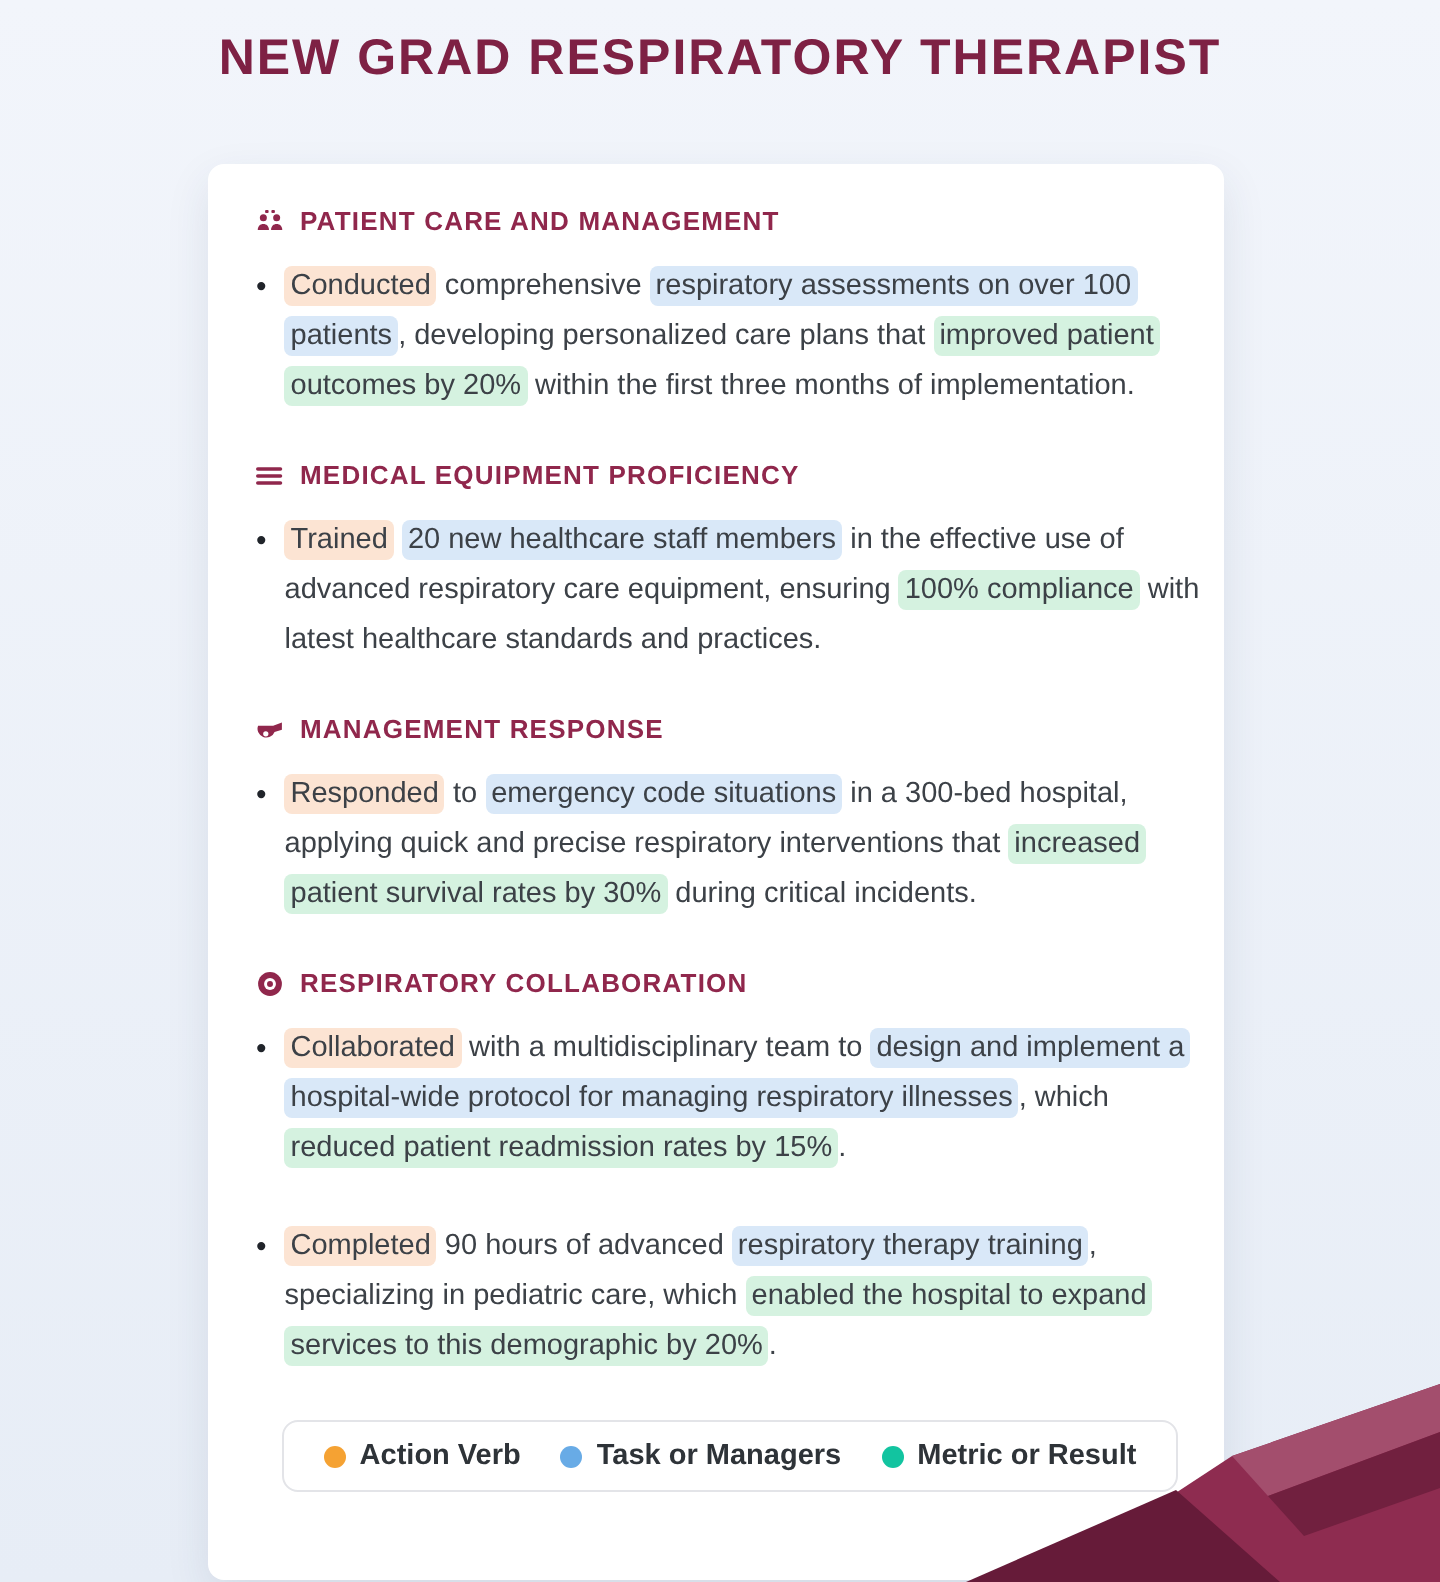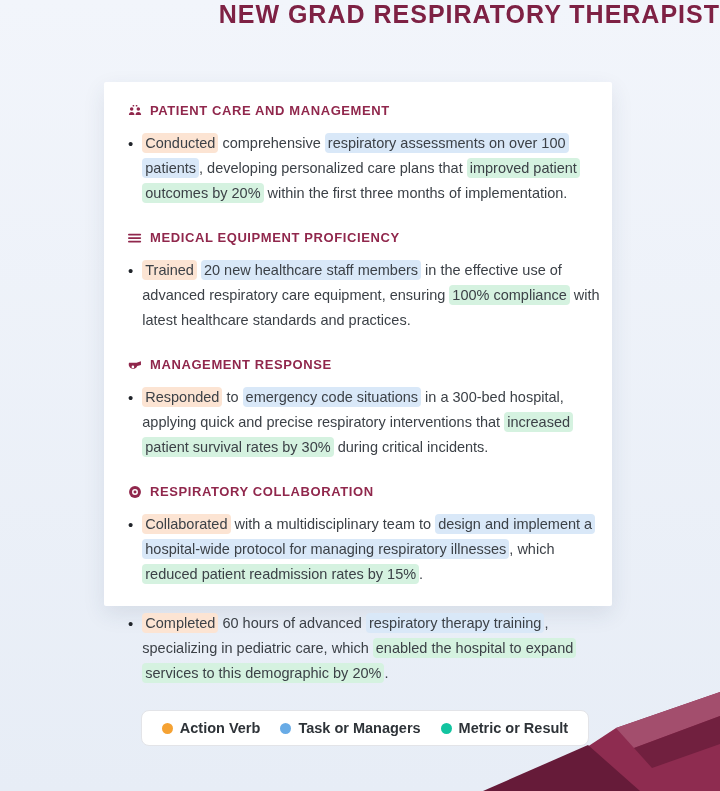--- a/index.html
+++ b/index.html
@@ -2,32 +2,32 @@
 <html style="--maroon-title: #7e2144; --maroon-header: #90274c; --action-bg: #fce4d3; --task-bg: #d9e8f8; --metric-bg: #d5f2e0;"><head>
 <meta charset="utf-8">
 <style>
   * { margin: 0; padding: 0; box-sizing: border-box; }
   html, body { width: 720px; height: 791px; overflow: hidden; }
   body {
     font-family: "Liberation Sans", sans-serif;
     background: linear-gradient(180deg, #f2f5fb 0%, #e7edf6 100%);
     position: relative;
   }
-  .page-header { text-align: right; position: relative; z-index: 2; }
+  .page-header { text-align: center; padding-top: 15px; position: relative; z-index: 2; }
   .page-title {
     font-size: 25px; font-weight: 700; letter-spacing: 1px;
     color: var(--maroon-title);
   }
   .page-subtitle {
     margin-top: 8px; font-size: 13px; font-weight: 700;
     color: var(--maroon-title);
   }
   .card {
-    position: absolute; left: 104px; top: 82px; width: 508px; height: 524px;
-    background: #ffffff; border-radius: 2px;
+    position: absolute; left: 104px; top: 82px; width: 508px; height: 708px;
+    background: #ffffff; border-radius: 8px;
     box-shadow: 0 8px 22px rgba(44, 62, 92, 0.10);
     padding: 21px 10px 14px 24px;
     z-index: 1;
   }
   .section { margin-bottom: 24px; }
   .section-header { display: flex; align-items: center; gap: 8px; margin-bottom: 13px; }
   .section-icon { width: 14px; height: 14px; color: var(--maroon-header); flex: 0 0 auto; display: inline-flex; }
   .section-icon svg { width: 14px; height: 14px; fill: currentColor; }
   .section-title {
     font-size: 13px; font-weight: 700; letter-spacing: 0.6px;
@@ -125,21 +125,21 @@
           <span class="section-title">RESPIRATORY COLLABORATION</span>
         </div>
         <div class="bullet">
           <span class="bullet-dot">•</span>
           <div class="bullet-text"><span class="seg hl hl-action">Collaborated</span><span class="seg"> with a multidisciplinary team to </span><span class="seg hl hl-task">design and implement a hospital-wide protocol for managing respiratory illnesses</span><span class="seg">, which </span><span class="seg hl hl-metric">reduced patient readmission rates by 15%</span><span class="seg">.</span></div>
         </div>
       </div>
       <div class="section">
         <div class="bullet">
           <span class="bullet-dot">•</span>
-          <div class="bullet-text"><span class="seg hl hl-action">Completed</span><span class="seg"> 60 hours of advanced </span><span class="seg hl hl-task">respiratory therapy training</span><span class="seg">, specializing in pediatric care, which </span><span class="seg hl hl-metric">enabled the hospital to expand services to this demographic by 20%</span><span class="seg">.</span></div>
+          <div class="bullet-text"><span class="seg hl hl-action">Completed</span><span class="seg"> 90 hours of advanced </span><span class="seg hl hl-task">respiratory therapy training</span><span class="seg">, specializing in pediatric care, which </span><span class="seg hl hl-metric">enabled the hospital to expand services to this demographic by 20%</span><span class="seg">.</span></div>
         </div>
       </div>
     </div>
 
   <div class="legend-row">
     <div class="legend">
       <span class="legend-item">
         <span class="legend-dot" style="background: rgb(245, 162, 51);"></span>
         <span class="legend-label">Action Verb</span>
       </span>

